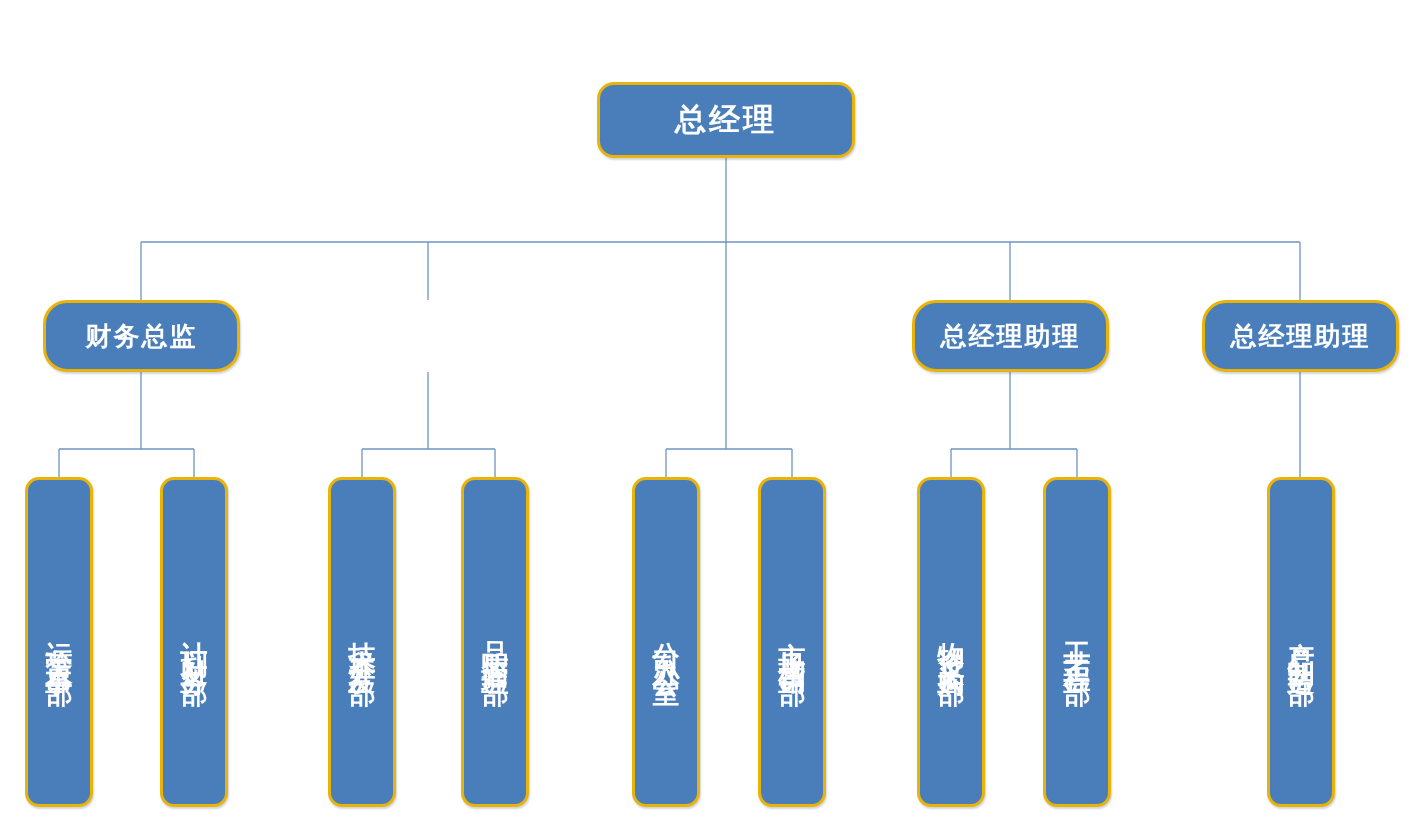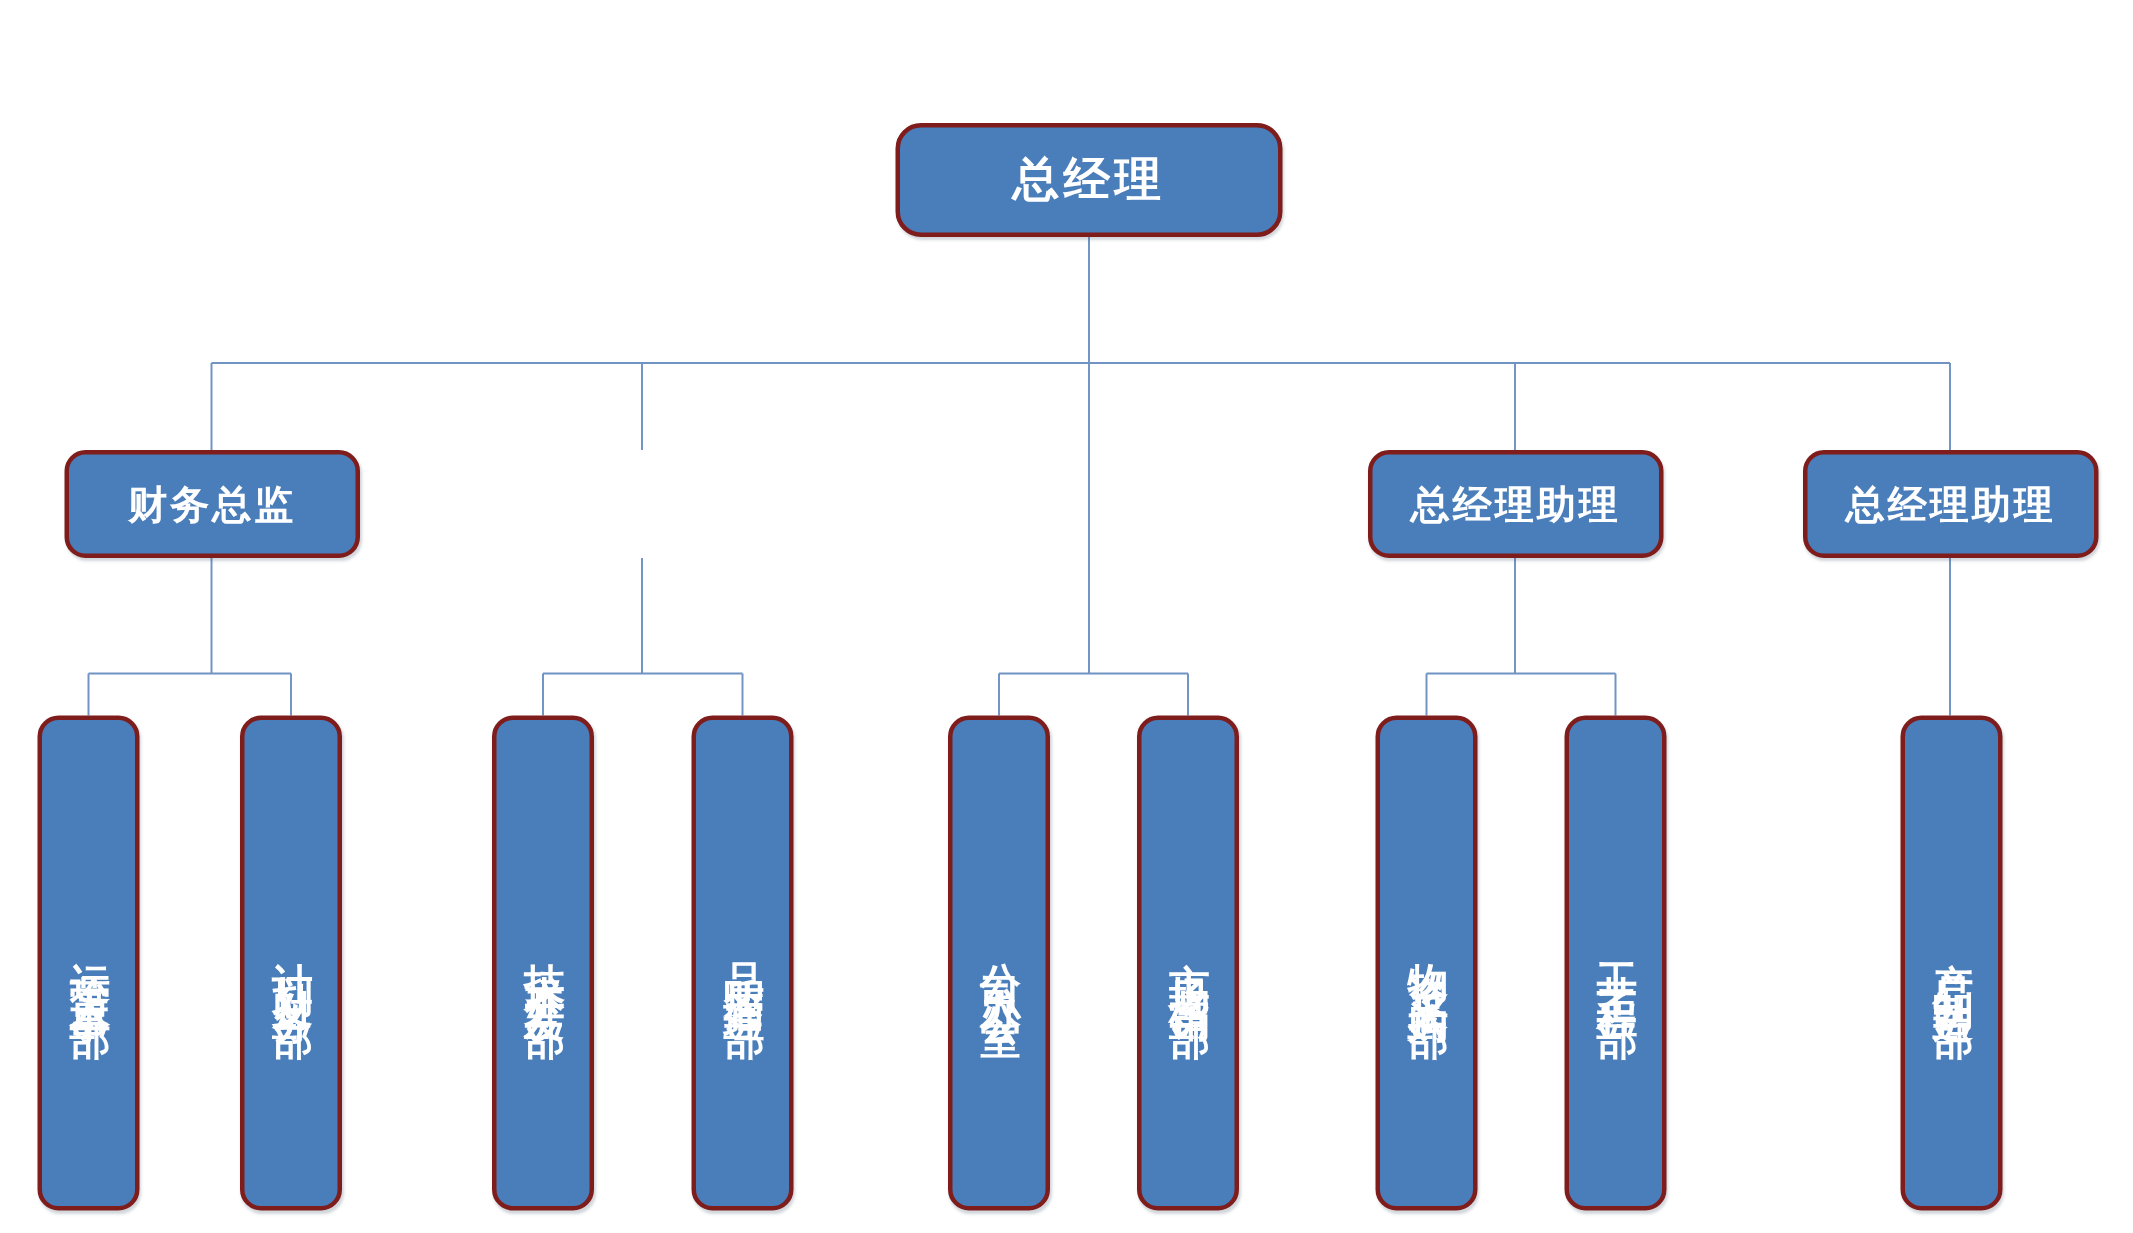--- a/index.html
+++ b/index.html
@@ -19,35 +19,35 @@
     position: absolute;
     left: 0;
     top: 0;
     width: 1422px;
     height: 822px;
   }
   .node {
     position: absolute;
     box-sizing: border-box;
     background: #4a7ebb;
-    border: 3px solid #7f1d1d;
+    border: 3px solid #eab308;
     display: flex;
     align-items: center;
     justify-content: center;
     color: #ffffff;
     font-weight: 700;
     box-shadow: 1px 2px 2px rgba(70,90,110,0.25);
   }
   .lvl1 {
     border-radius: 17px;
     font-size: 31px;
     letter-spacing: 3px;
   }
   .lvl2 {
-    border-radius: 14px;
+    border-radius: 24px;
     font-size: 26px;
     letter-spacing: 2px;
   }
   .lvl3 {
     width: 68px;
     height: 330px;
     border-radius: 14px;
     font-size: 27px;
   }
   .node-label {

